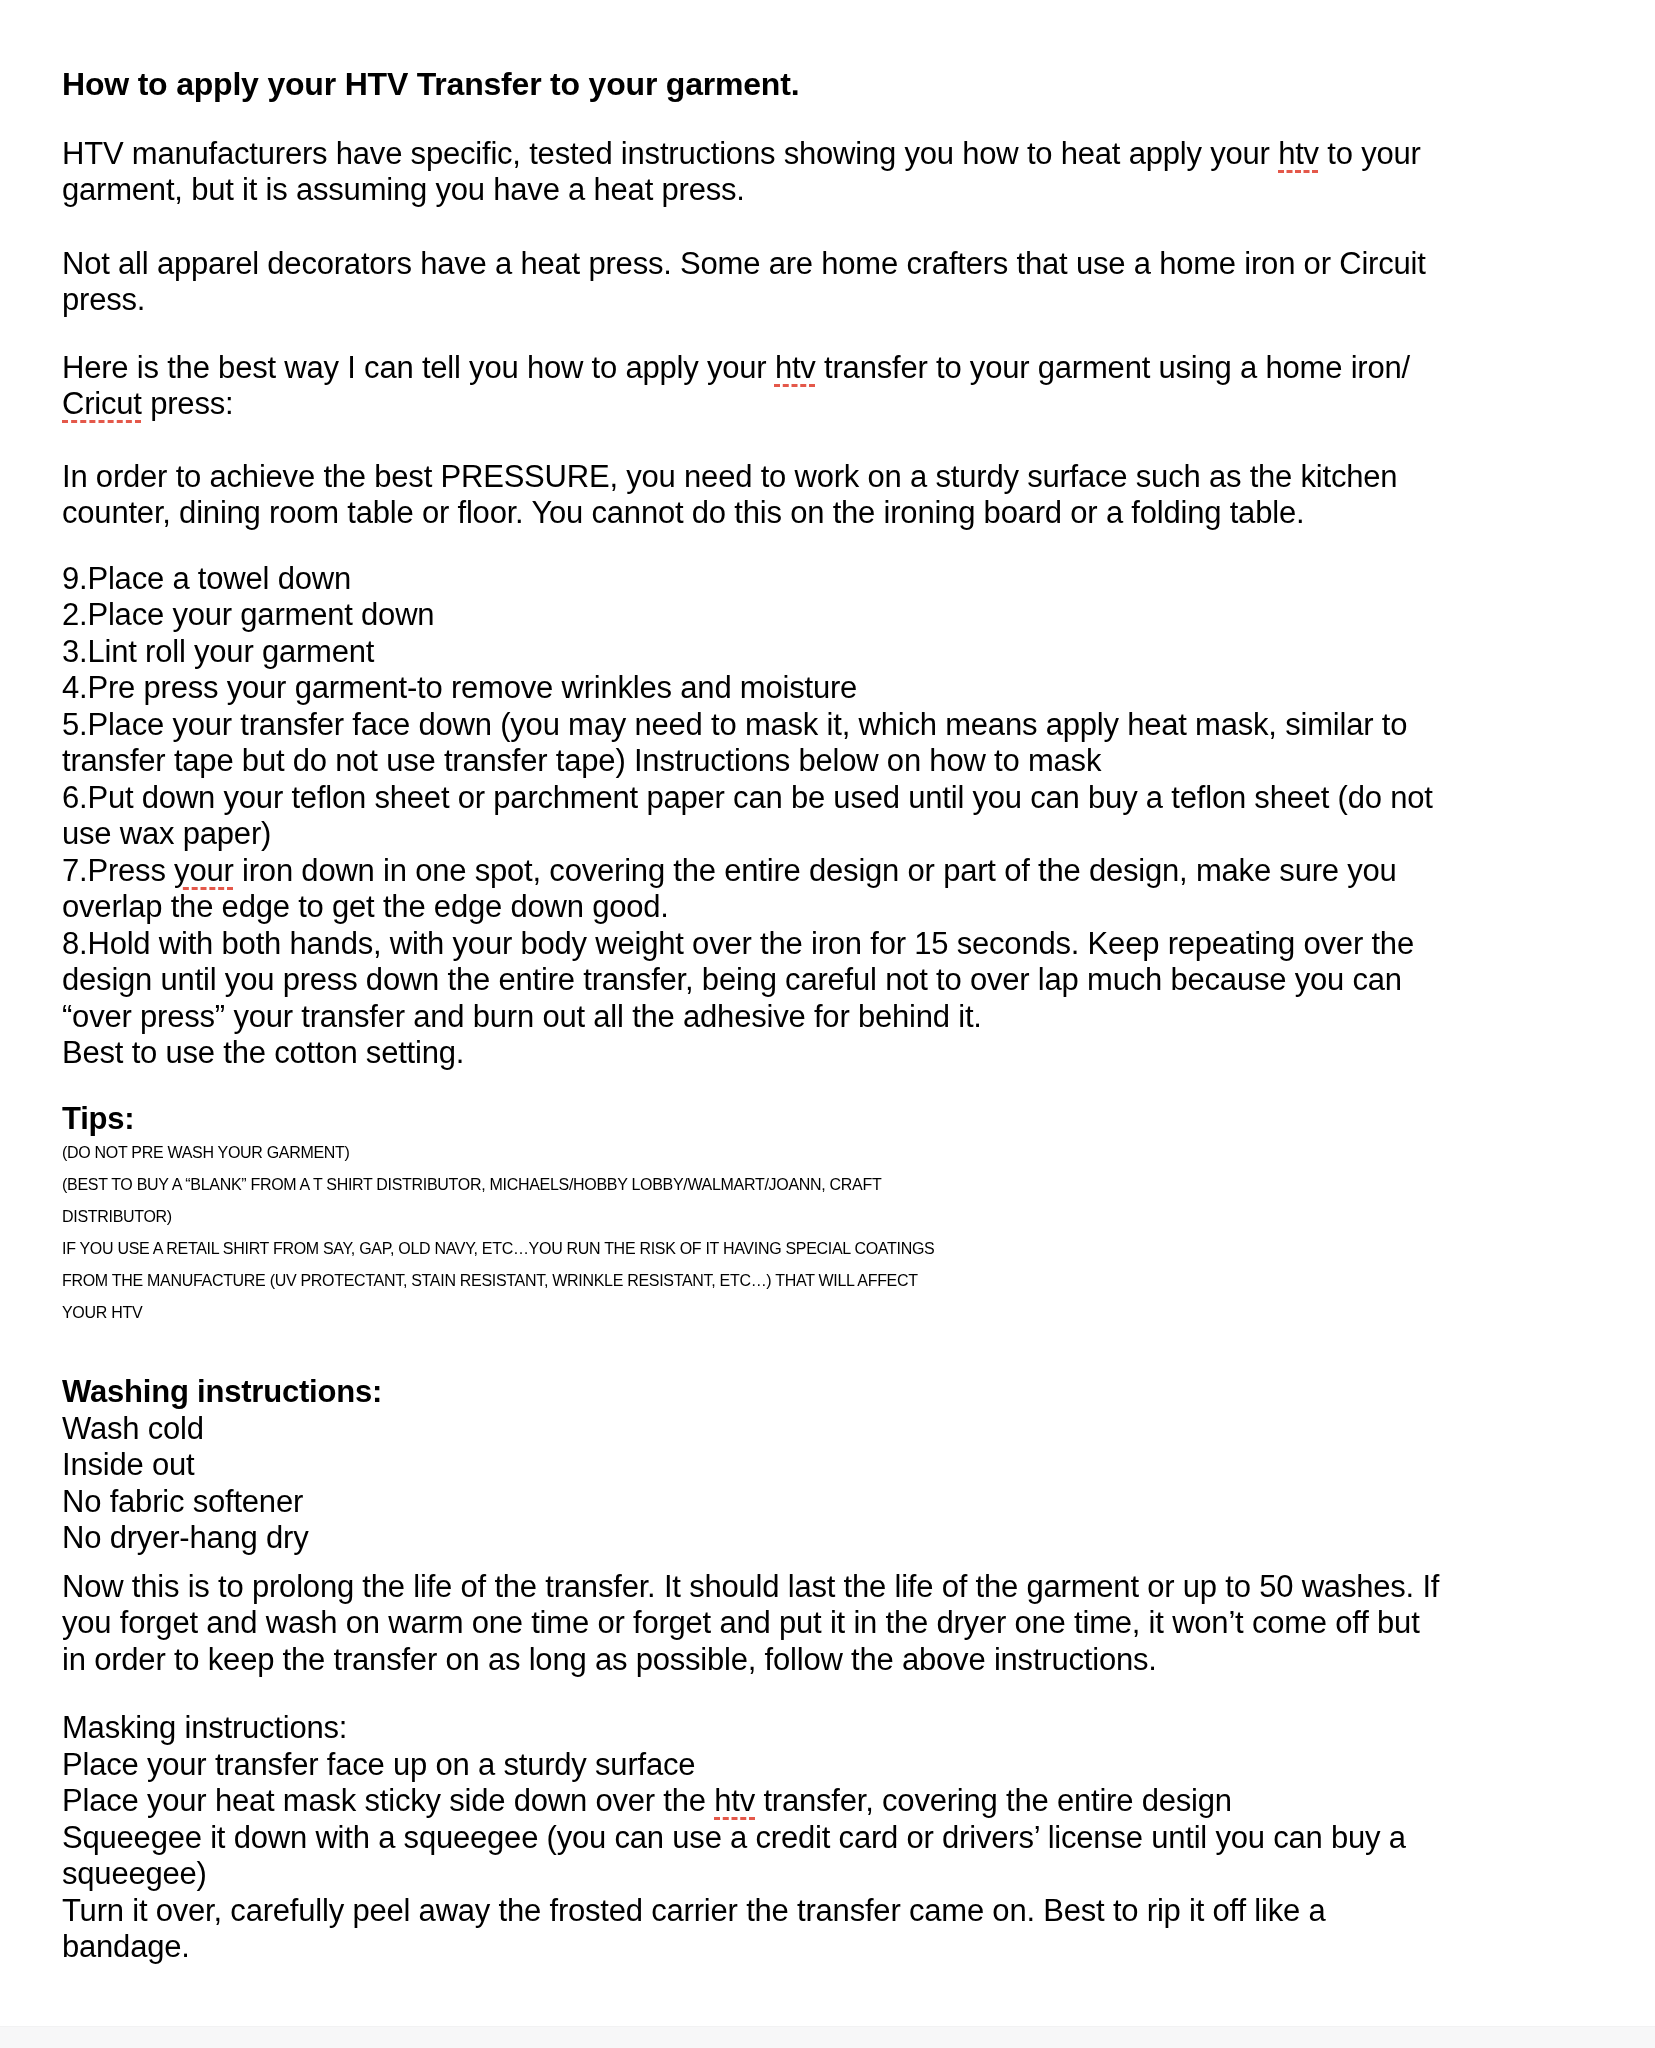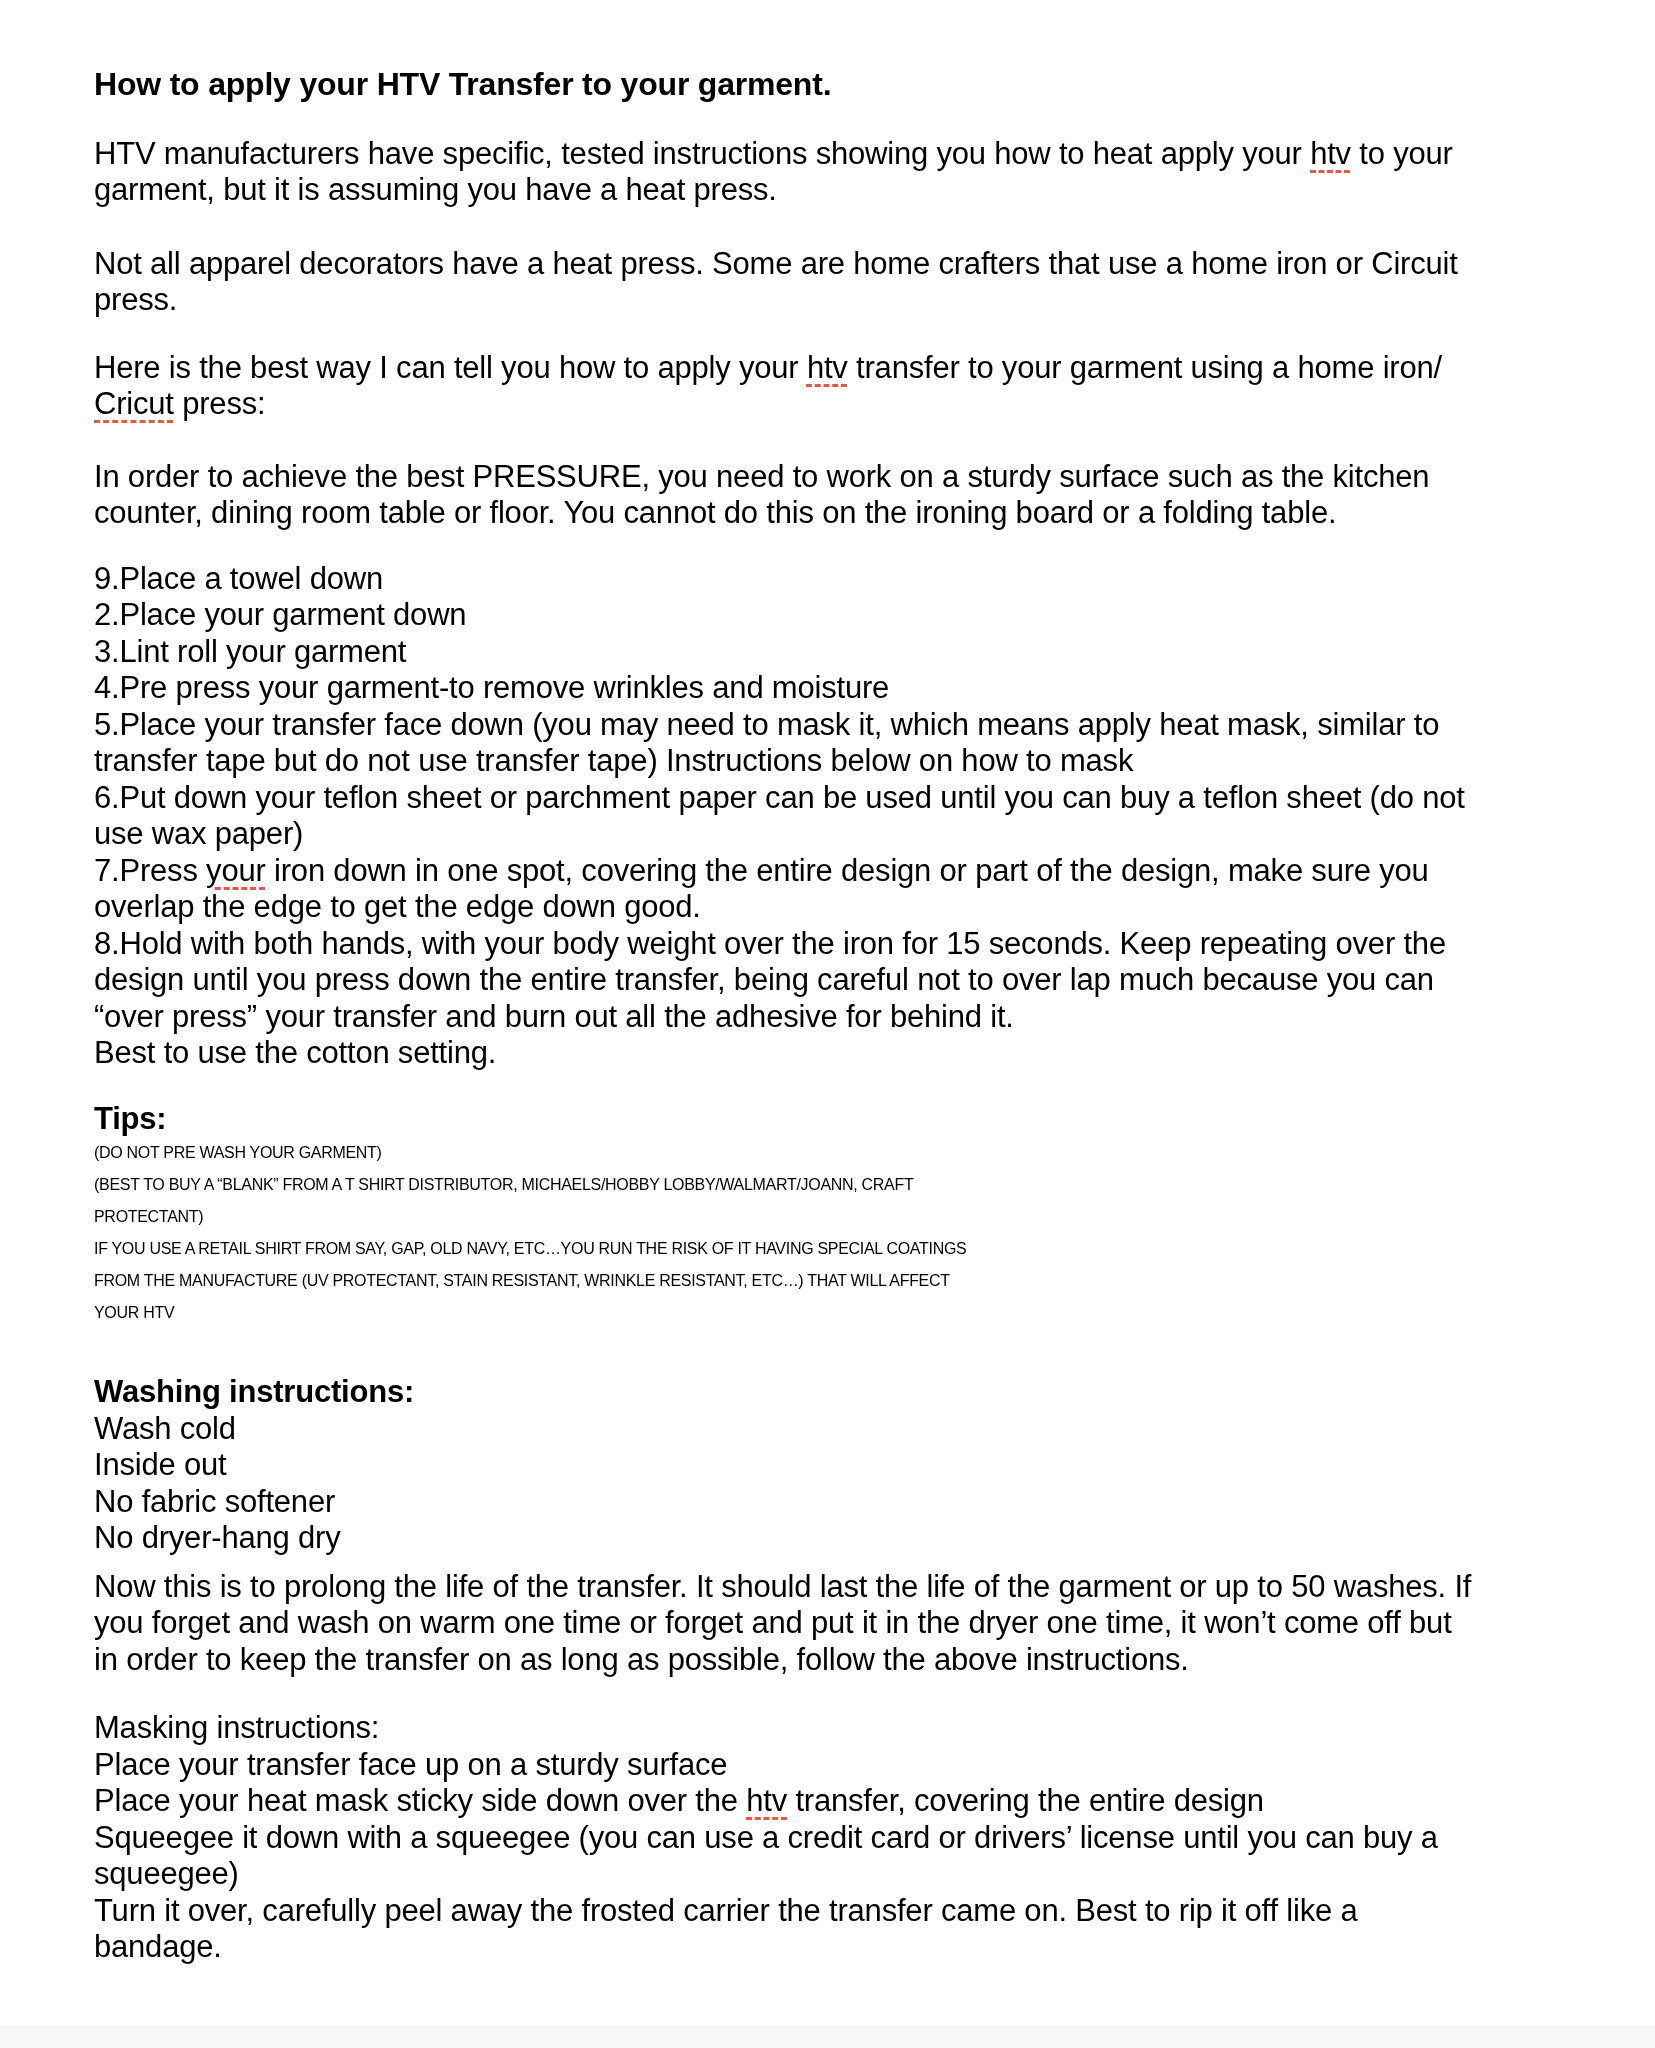--- a/index.html
+++ b/index.html
@@ -9,21 +9,21 @@
   }
   body {
     width: 1655px;
     height: 2048px;
     position: relative;
     overflow: hidden;
     font-family: "Liberation Sans", "DejaVu Sans", sans-serif;
     color: #000000;
   }
   .doc {
-    padding: 66px 20px 0 94px;
+    padding: 66px 20px 0 62px;
   }
   .block { }
   .line {
     font-size: 31px;
     line-height: 36.5px;
     letter-spacing: -0.2px;
     white-space: pre;
   }
   .block-heading .line {
     font-size: 32px;
@@ -102,21 +102,21 @@
       <div class="line" data-name="text-line"><span data-name="text-run">design until you press down the entire transfer, being careful not to over lap much because you can</span></div>
       <div class="line" data-name="text-line"><span data-name="text-run">“over press” your transfer and burn out all the adhesive for behind it.</span></div>
       <div class="line" data-name="text-line"><span data-name="text-run">Best to use the cotton setting.</span></div>
     </div>
     <div class="block block-body" data-name="tips-heading">
       <div class="line" data-name="text-line"><span data-name="bold-text-run" class="bold">Tips:</span></div>
     </div>
     <div class="block block-tips-small" data-name="tips-list">
       <div class="line" data-name="text-line"><span data-name="text-run">(DO NOT PRE WASH YOUR GARMENT)</span></div>
       <div class="line" data-name="text-line"><span data-name="text-run">(BEST TO BUY A “BLANK” FROM A T SHIRT DISTRIBUTOR, MICHAELS/HOBBY LOBBY/WALMART/JOANN, CRAFT</span></div>
-      <div class="line" data-name="text-line"><span data-name="text-run">PROTECTANT)</span></div>
+      <div class="line" data-name="text-line"><span data-name="text-run">DISTRIBUTOR)</span></div>
       <div class="line" data-name="text-line"><span data-name="text-run">IF YOU USE A RETAIL SHIRT FROM SAY, GAP, OLD NAVY, ETC…YOU RUN THE RISK OF IT HAVING SPECIAL COATINGS</span></div>
       <div class="line" data-name="text-line"><span data-name="text-run">FROM THE MANUFACTURE (UV PROTECTANT, STAIN RESISTANT, WRINKLE RESISTANT, ETC…) THAT WILL AFFECT</span></div>
       <div class="line" data-name="text-line"><span data-name="text-run">YOUR HTV</span></div>
     </div>
     <div class="block block-body" data-name="washing-section">
       <div class="line" data-name="text-line"><span data-name="bold-text-run" class="bold">Washing instructions:</span></div>
       <div class="line" data-name="text-line"><span data-name="text-run">Wash cold</span></div>
       <div class="line" data-name="text-line"><span data-name="text-run">Inside out</span></div>
       <div class="line" data-name="text-line"><span data-name="text-run">No fabric softener</span></div>
       <div class="line" data-name="text-line"><span data-name="text-run">No dryer-hang dry</span></div>

